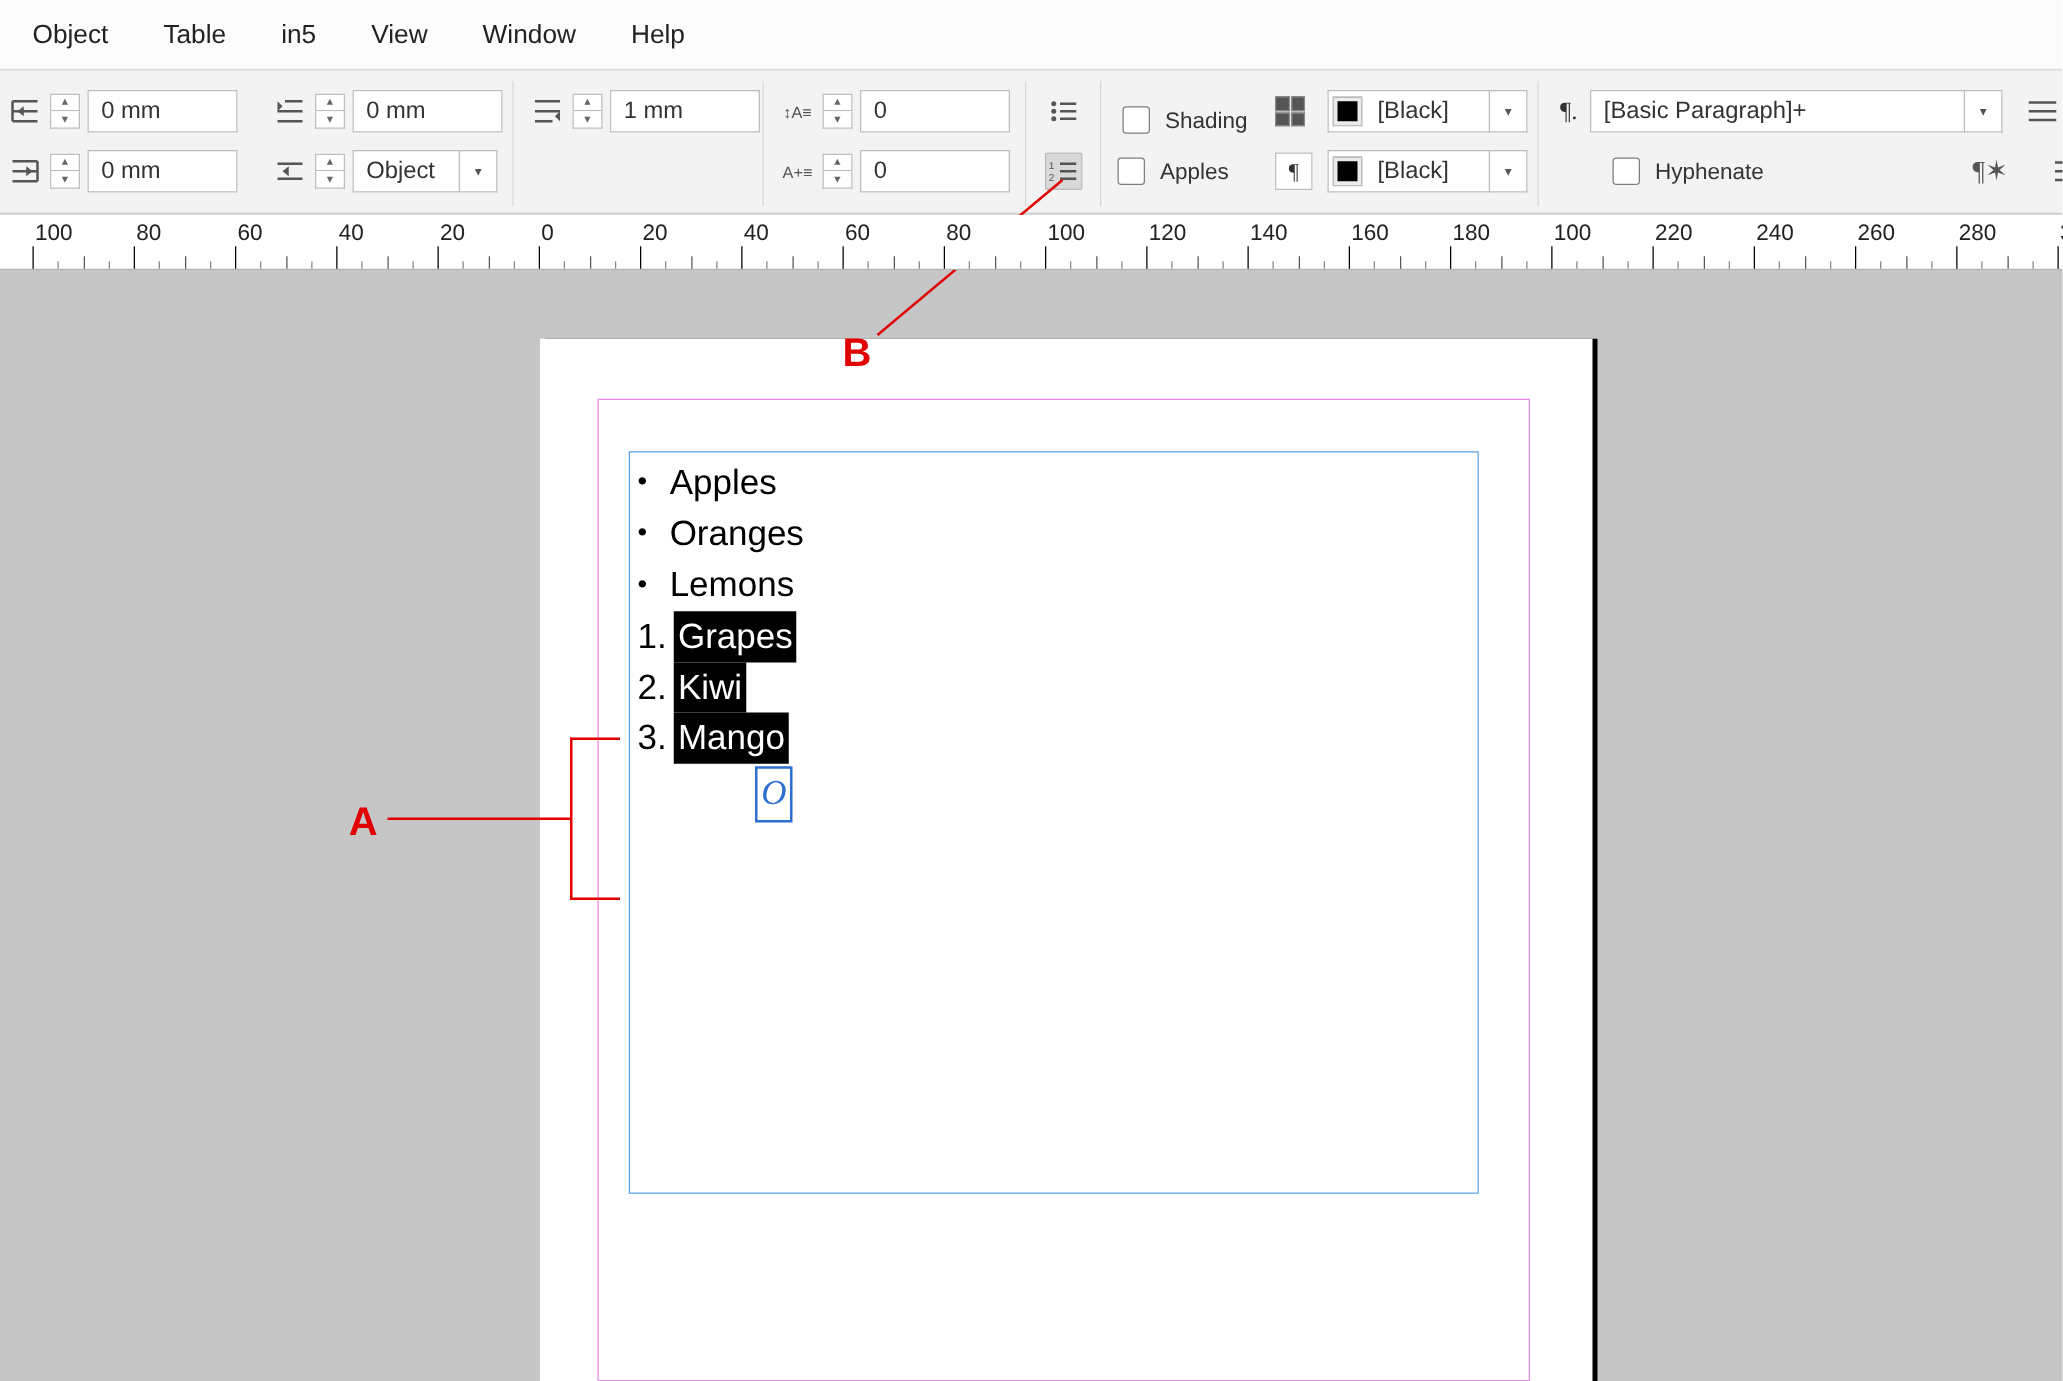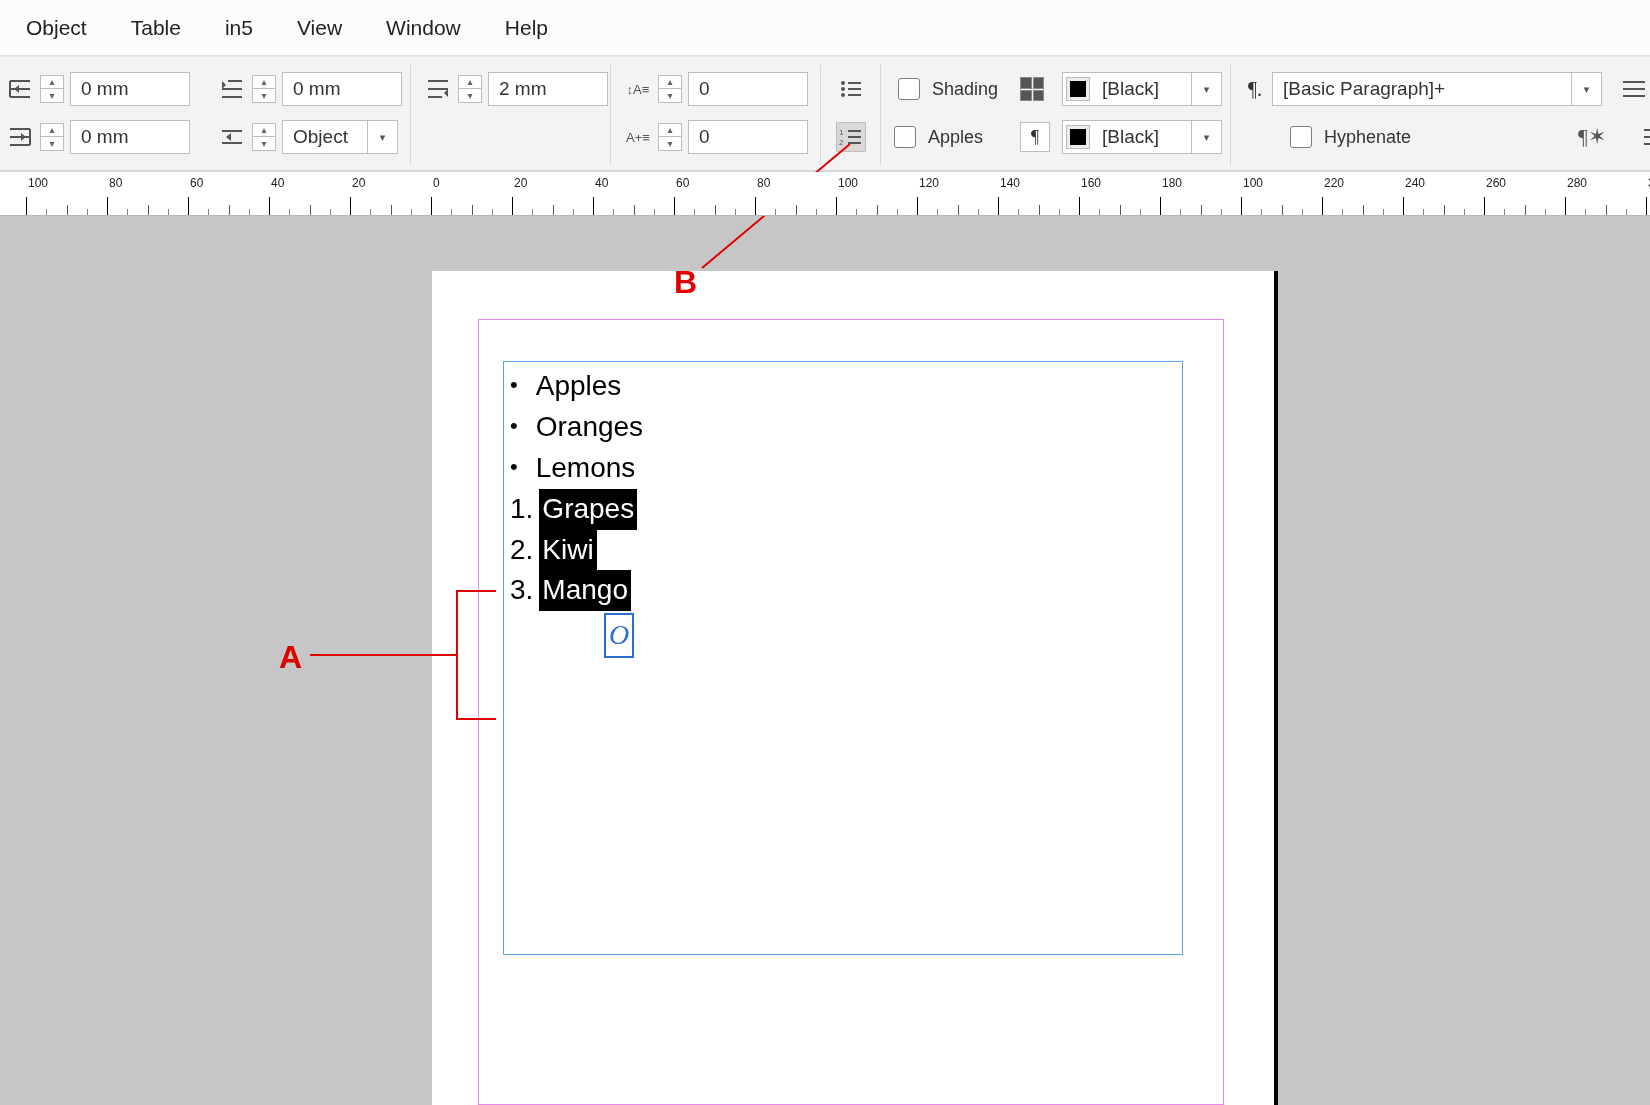--- a/index.html
+++ b/index.html
@@ -34,21 +34,21 @@
 .swatchgrid { width:24px; height:24px; display:grid; grid-template:1fr 1fr/1fr 1fr; gap:1px; }
 .swatchgrid div{ background:#555; border:1px solid #888;}
 
 .paraStyle { width:300px; height:34px; background:#fff; border:1px solid #bdbdbd; display:flex; align-items:center; padding:0 10px; font-size:19px; }
 
 
 .rulerwrap { position:absolute; left:0; top:172px; width:1650px; height:44px; background:#fff; border-bottom:1px solid #b5b5b5; z-index:5;}
 .ruler { position:relative; width:100%; height:100%; font-size:16px; color:#222; }
 .tick { position:absolute; bottom:0; width:1px; background:#000; }
 .tick.major{ height:18px; } .tick.mid{ height:10px; background:#555;} .tick.minor{ height:6px; background:#888;}
-.ticklabel { position:absolute; top:4px; font-size:12px; }
+.ticklabel { position:absolute; top:4px; font-size:18px; }
 
 
 .workspace { position:absolute; left:0; top:216px; width:1650px; height:889px; background:#c6c6c6; }
 .page { position:absolute; left:432px; top:55px; width:842px; height:834px; background:#fff; box-shadow: 4px 0 0 #000, 0 4px 0 #000; }
 .margin { position:absolute; left:46px; top:48px; width:746px; height:786px; border:1px solid #e58ae8; }
 .textframe { position:absolute; left:71px; top:90px; width:680px; height:594px; border:1px solid #5aa1e6; background:#fff; }
 
 .doc { padding: 4px 6px 0 6px; font-family: "Gill Sans", "Segoe UI", Helvetica, sans-serif; font-size:28px; color:#000; line-height:1.46;}
 .doc .bullet-row { display:flex; gap:18px; align-items:baseline;}
 .doc .bullet-dot{ font-size:22px; transform:translateY(-3px);}
@@ -144,21 +144,21 @@
     <span class="ctl-icon">
       <svg width="24" height="20">
           <path d="M2 2h20M2 10h20M2 18h14" stroke="#555" stroke-width="2"></path>
           <path d="M22 14l-4 4 4 4z" fill="#555" transform="translate(0,-4)"></path>
         </svg>
     </span>
     <div class="spin">
         <button>▴</button>
         <button>▾</button>
       </div>
-    <div class="field wide">2 mm</div>
+    <div class="field wide">1 mm</div>
   </div>
 
   <div class="vline" style="left:610px;"></div>
 
   <div class="row top" style="left:624px; gap:6px;">
     <span class="ctl-icon" style="font-size:13px;">↕A≡</span>
     <div class="spin">
         <button>▴</button>
         <button>▾</button>
       </div>
@@ -190,21 +190,21 @@
       <svg width="24" height="20">
           <text x="0" y="8" font-size="8" fill="#555">1</text>
           <text x="0" y="18" font-size="8" fill="#555">2</text>
           <path d="M9 4h13M9 10h13M9 16h13" stroke="#555" stroke-width="2"></path>
         </svg>
     </div>
   </div>
 
   <div class="vline" style="left:880px;"></div>
 
-  <div class="row top" style="left:898px; gap:12px;">
+  <div class="row top" style="left:898px; gap:12px;align-items:flex-end;">
     <div class="chk"></div>
     <span>Shading</span>
   </div>
   <div class="row bot" style="left:894px; gap:12px;">
     <div class="chk"></div>
     <span>Apples</span>
   </div>
 
   <div class="row top" style="left:1020px">
     <div class="swatchgrid">

